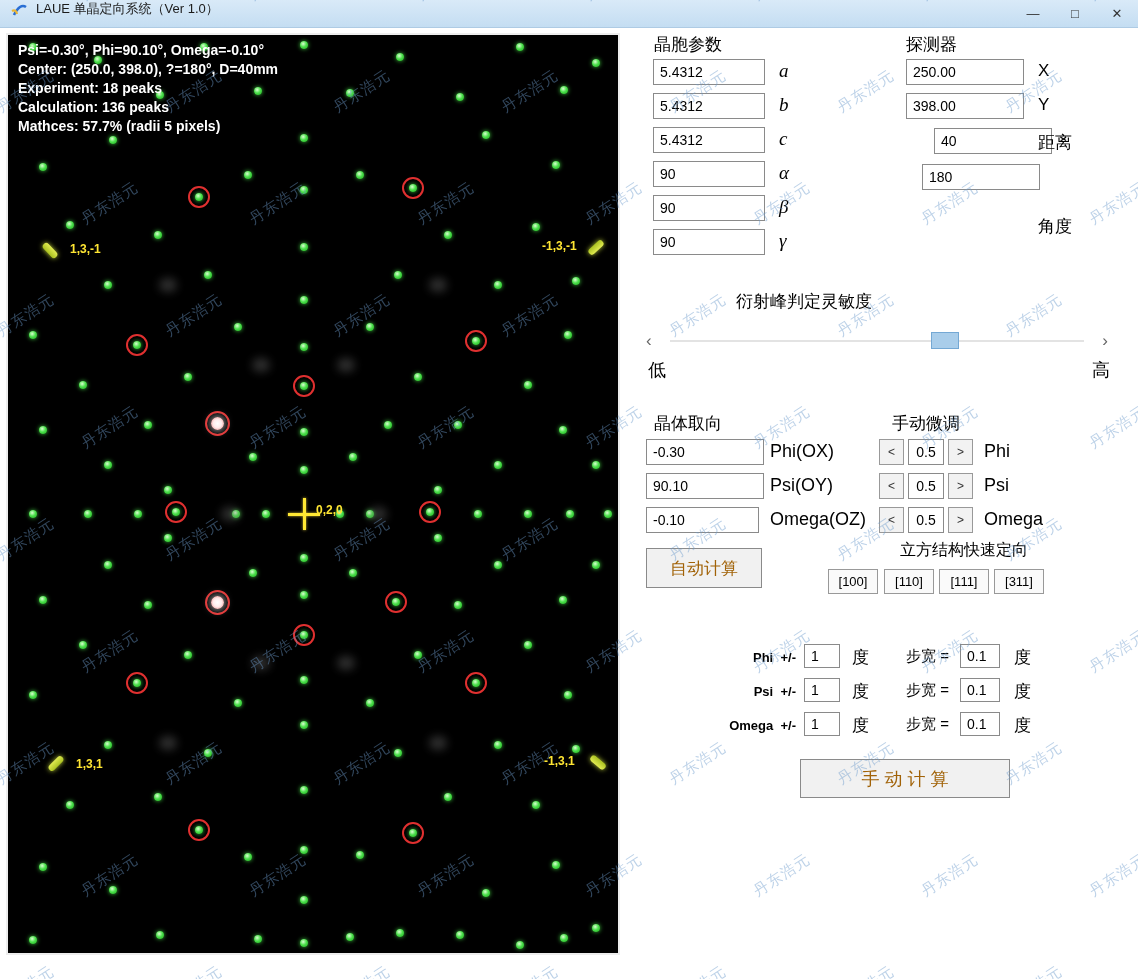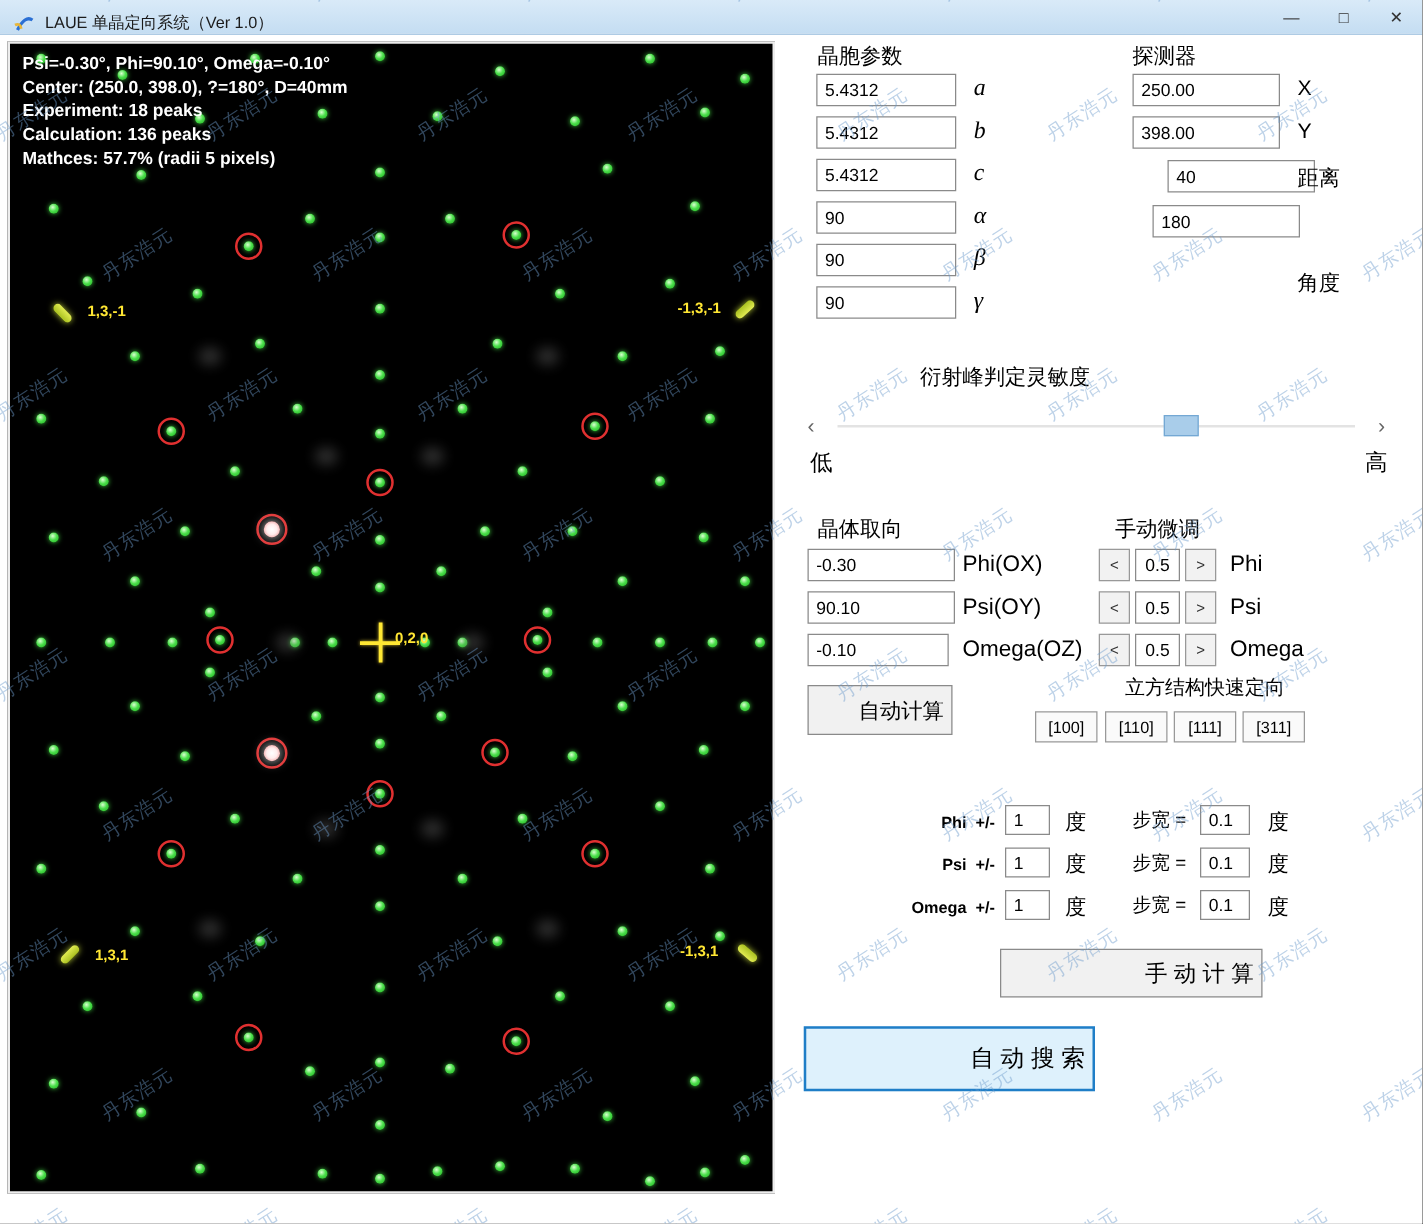--- a/index.html
+++ b/index.html
@@ -1,20 +1,20 @@
 <!DOCTYPE html>
 <html><head>
 <meta charset="utf-8">
 <style>
   html,body{margin:0;padding:0;background:#888;}
   .window{position:relative;width:1138px;height:979px;background:#fff;overflow:hidden;
           font-family:"Liberation Sans",sans-serif;color:#000;}
   
   .titlebar{position:absolute;left:0;top:0;width:1138px;height:28px;
-            background:linear-gradient(#d9eaf8,#c4ddf2);display:flex;align-items:flex-end;
+            background:linear-gradient(#d9eaf8,#c4ddf2);display:flex;align-items:flex-start;
             border-bottom:1px solid #aecbe4;box-sizing:border-box;}
   .logo{margin:0 8px 0 10px;display:inline-flex;}
   .wtitle{font-size:13px;color:#1b1b1b;}
   .winbtns{margin-left:auto;display:flex;}
   .winbtn{width:42px;height:27px;line-height:27px;text-align:center;font-size:13px;color:#333;cursor:default;}
   
   .ppanel{position:absolute;left:6px;top:33px;width:610px;height:918px;background:#000;
           border:2px solid #ededed;}
   .overlay{position:absolute;left:10px;top:6px;color:#fff;font-size:14px;font-weight:600;
            line-height:19px;z-index:5;}
@@ -41,21 +41,21 @@
   .mathlab{position:absolute;font-family:"Liberation Serif",serif;font-style:italic;font-size:19px;}
   .lab{position:absolute;font-size:17px;white-space:nowrap;}
   .slider{position:absolute;left:20px;top:303px;width:466px;height:20px;}
   .sl-arrow{position:absolute;top:0;font-size:17px;color:#666;line-height:20px;cursor:default;}
   .sl-track{position:absolute;left:26px;right:26px;top:9px;height:2px;background:#e3e3e3;}
   .sl-thumb{position:absolute;top:-8px;width:28px;height:17px;background:#a9cdea;border:1px solid #74a8d4;box-sizing:border-box;}
   .spin{position:absolute;box-sizing:border-box;width:25px;height:26px;background:#f2f2f2;
         border:1px solid #999;font-size:12px;color:#333;padding:0;cursor:default;
         font-family:"Liberation Sans",sans-serif;}
   .btn{position:absolute;box-sizing:border-box;background:#f1f1f1;border:1px solid #8a8a8a;
-       font-family:"Liberation Sans",sans-serif;color:#000000;cursor:default;white-space:pre;text-align:right;}
+       font-family:"Liberation Sans",sans-serif;color:#a16207;cursor:default;white-space:pre;}
   .cubebtn{position:absolute;box-sizing:border-box;width:50px;height:25px;background:#fafafa;
            border:1px solid #999;font-size:13px;font-family:"Liberation Sans",sans-serif;cursor:default;padding:0;}
   .steplab{position:absolute;font-size:13px;font-weight:bold;white-space:nowrap;}
   .deg{position:absolute;font-size:17px;}
   .stepeq{position:absolute;font-size:15px;white-space:nowrap;}
   
   #watermark-layer{position:absolute;left:0;top:0;width:1138px;height:979px;pointer-events:none;z-index:50;overflow:hidden;}
   .wm{position:absolute;transform:rotate(-33deg);font-size:15px;letter-spacing:1px;
       color:rgba(108,155,204,0.45);white-space:nowrap;}
 </style>
@@ -350,21 +350,20 @@
     <div class="steplab" style="left:60px;top:690px;width:112px;text-align:right;">
       <span>Omega</span>&nbsp;&nbsp;<span>+/-</span>
     </div>
     <input class="inp" style="left: 180px; top: 684px; width: 36px; height: 24px;" value="1">
     <span class="deg" style="left:228px;top:686px;">度</span>
     <span class="stepeq" style="left:282px;top:687px;">步宽 =</span>
     <input class="inp" style="left: 336px; top: 684px; width: 40px; height: 24px;" value="0.1">
     <span class="deg" style="left:390px;top:686px;">度</span>
 
     <button class="btn" style="left:176px;top:731px;width:210px;height:39px;font-size:18px;">手 动 计 算</button>
-    <button class="btn" style="left:19px;top:793px;width:233px;height:52px;font-size:19px;background:#def1fc;border:2px solid #1f7ec7;">自 动 搜 索</button>
 
   </div>
 
   <div id="watermark-layer">
       <span class="wm" style="left: 78px; top: -30px;">丹东浩元</span>
       <span class="wm" style="left: 246px; top: -30px;">丹东浩元</span>
       <span class="wm" style="left: 414px; top: -30px;">丹东浩元</span>
       <span class="wm" style="left: 582px; top: -30px;">丹东浩元</span>
       <span class="wm" style="left: 750px; top: -30px;">丹东浩元</span>
       <span class="wm" style="left: 918px; top: -30px;">丹东浩元</span>

